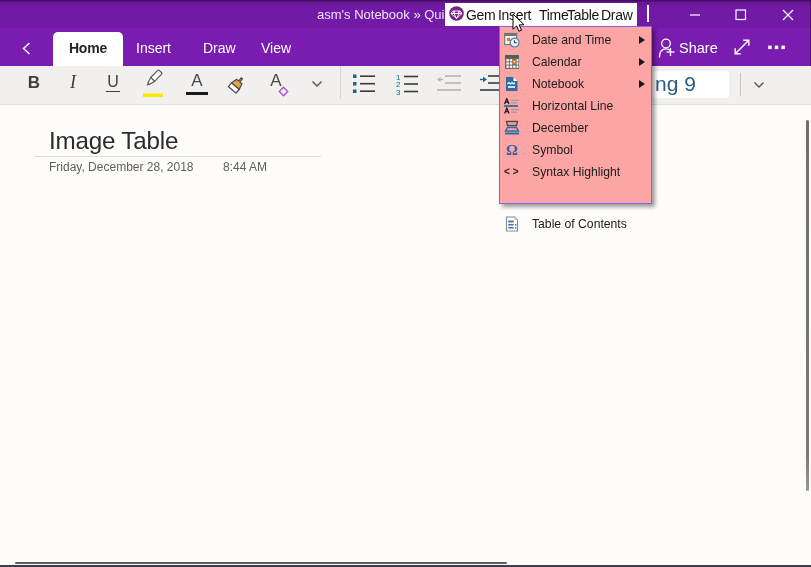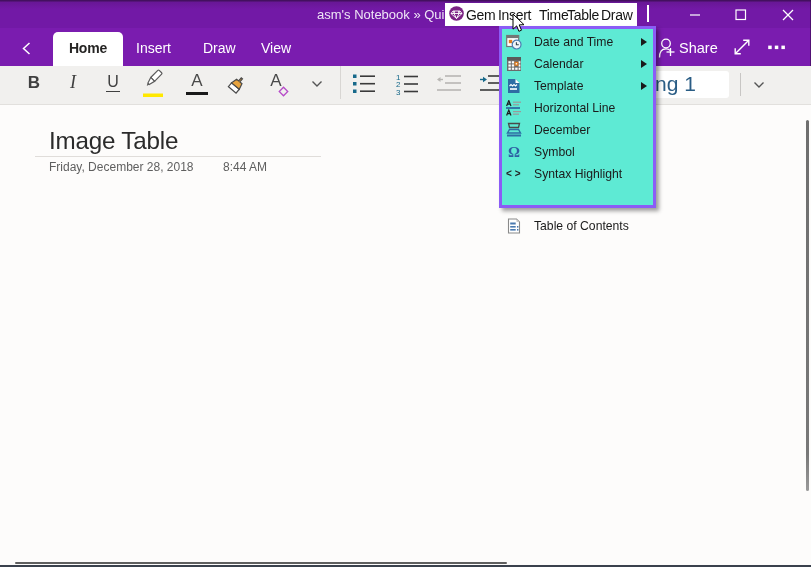--- a/index.html
+++ b/index.html
@@ -24,21 +24,21 @@
   
   #pagetitle{left:49px;top:126.5px;font-size:24.2px;font-weight:300;color:#2b2b2b;letter-spacing:-0.2px;}
   #titleline{left:35px;top:156px;width:286px;height:1px;background:#e0ddda;}
   #datetext{left:49px;top:160px;font-size:12px;color:#5f5f5f;}
   #timetext{left:223px;top:160px;font-size:12px;color:#5f5f5f;}
   
   #menubar{left:445px;top:3px;width:192px;height:23px;background:#ffffff;}
   .mbi{top:7px;font-size:14px;letter-spacing:-0.3px;color:#141414;}
   #caret{left:647px;top:5px;width:2px;height:17px;background:#ffffff;}
   
-  #menu{left:499px;top:26px;width:151px;height:176px;background:#5eead4;border:3px solid #8b5cf6;box-shadow:3px 3px 4px rgba(0,0,0,0.38);}
+  #menu{left:499px;top:26px;width:151px;height:176px;background:#fca5a5;border:1px solid #8b5cf6;box-shadow:3px 3px 4px rgba(0,0,0,0.38);}
   .mi{position:absolute;left:0;width:100%;height:22px;}
   .mi .txt{position:absolute;left:32px;top:3.8px;font-size:12.2px;color:#1b1b1b;}
   .mi .ico{position:absolute;left:4px;top:3px;width:16px;height:16px;}
   .mi .arr{position:absolute;right:6.5px;top:6.5px;width:0;height:0;border-left:6px solid #1a1a1a;border-top:4.5px solid transparent;border-bottom:4.5px solid transparent;}
   
   #vscroll{left:806px;top:120px;width:2.5px;height:371px;background:linear-gradient(180deg,#6e6e6e 0%,#787878 90%,#9a9a9a 100%);border-radius:2px;}
   #hscroll{left:15px;top:561.5px;width:492px;height:2px;background:#5f5f5f;border-radius:2px;}
   #bottombar{left:0;top:565px;width:811px;height:2px;background:#3a414d;}
 </style>
 </head>
@@ -147,21 +147,21 @@
 
   <svg class="abs" style="left:479px;top:73px" width="26" height="24" viewBox="0 0 26 24">
     <line x1="9" y1="3" x2="25" y2="3" stroke="#3a3a3a" stroke-width="1.6"></line>
     <line x1="9" y1="10" x2="25" y2="10" stroke="#3a3a3a" stroke-width="1.6"></line>
     <line x1="1" y1="17" x2="25" y2="17" stroke="#3a3a3a" stroke-width="1.6"></line>
     <line x1="1" y1="6.5" x2="5" y2="6.5" stroke="#17698a" stroke-width="1.4"></line>
     <polygon points="8,6.5 4,3.8 4,9.2" fill="#17698a"></polygon>
   </svg>
 
   <div class="abs" id="headbox"></div>
-  <div class="abs" id="headtext">ng 1</div>
+  <div class="abs" id="headtext">ng 9</div>
   <div class="abs" style="left:740px;top:73px;width:1px;height:23px;background:#c8c6c4;"></div>
   <svg class="abs" style="left:753px;top:81px" width="12" height="8" viewBox="0 0 12 8">
     <polyline points="1.5,1.5 6,6 10.5,1.5" fill="none" stroke="#555" stroke-width="1.4"></polyline>
   </svg>
 
   <div class="abs" id="pagetitle">Image Table</div>
   <div class="abs" id="titleline"></div>
   <div class="abs" id="datetext">Friday, December 28, 2018</div>
   <div class="abs" id="timetext">8:44 AM</div>
 
@@ -214,21 +214,21 @@
       <span class="txt">Calendar</span>
       <span class="arr"></span>
     </div>
     <div class="mi" style="top:46px;">
       <svg class="ico" viewBox="0 0 16 16">
         <path d="M2,1 L9.5,1 L13.5,5 L13.5,15 L2,15 Z" fill="#2e6da4"></path>
         <path d="M9.5,1 L9.5,5 L13.5,5 Z" fill="#fff"></path>
         <path d="M3.5,8 l1.5,-1.5 l1.5,1.5 l1.5,-1.5 l1.5,1.5 l1.5,-1.5" fill="none" stroke="#fff" stroke-width="1.1"></path>
         <rect x="4" y="10.2" width="7" height="1.6" fill="#fff"></rect>
       </svg>
-      <span class="txt">Template</span>
+      <span class="txt">Notebook</span>
       <span class="arr"></span>
     </div>
     <div class="mi" style="top:68px;">
       <svg class="ico" viewBox="0 0 16 16">
         <path d="M0.6,6 L2.8,0.6 L5,6 M1.4,4.2 L4.2,4.2" fill="none" stroke="#1a1a1a" stroke-width="1.2"></path>
         <line x1="7" y1="2.2" x2="15" y2="2.2" stroke="#9a9a9a" stroke-width="1.2"></line>
         <line x1="7" y1="4.8" x2="13" y2="4.8" stroke="#9a9a9a" stroke-width="1.2"></line>
         <rect x="0" y="7.1" width="14" height="1.8" fill="#2e6da4"></rect>
         <path d="M0.6,15.4 L2.8,10 L5,15.4 M1.4,13.6 L4.2,13.6" fill="none" stroke="#1a1a1a" stroke-width="1.2"></path>
         <line x1="7" y1="11.6" x2="15" y2="11.6" stroke="#9a9a9a" stroke-width="1.2"></line>

